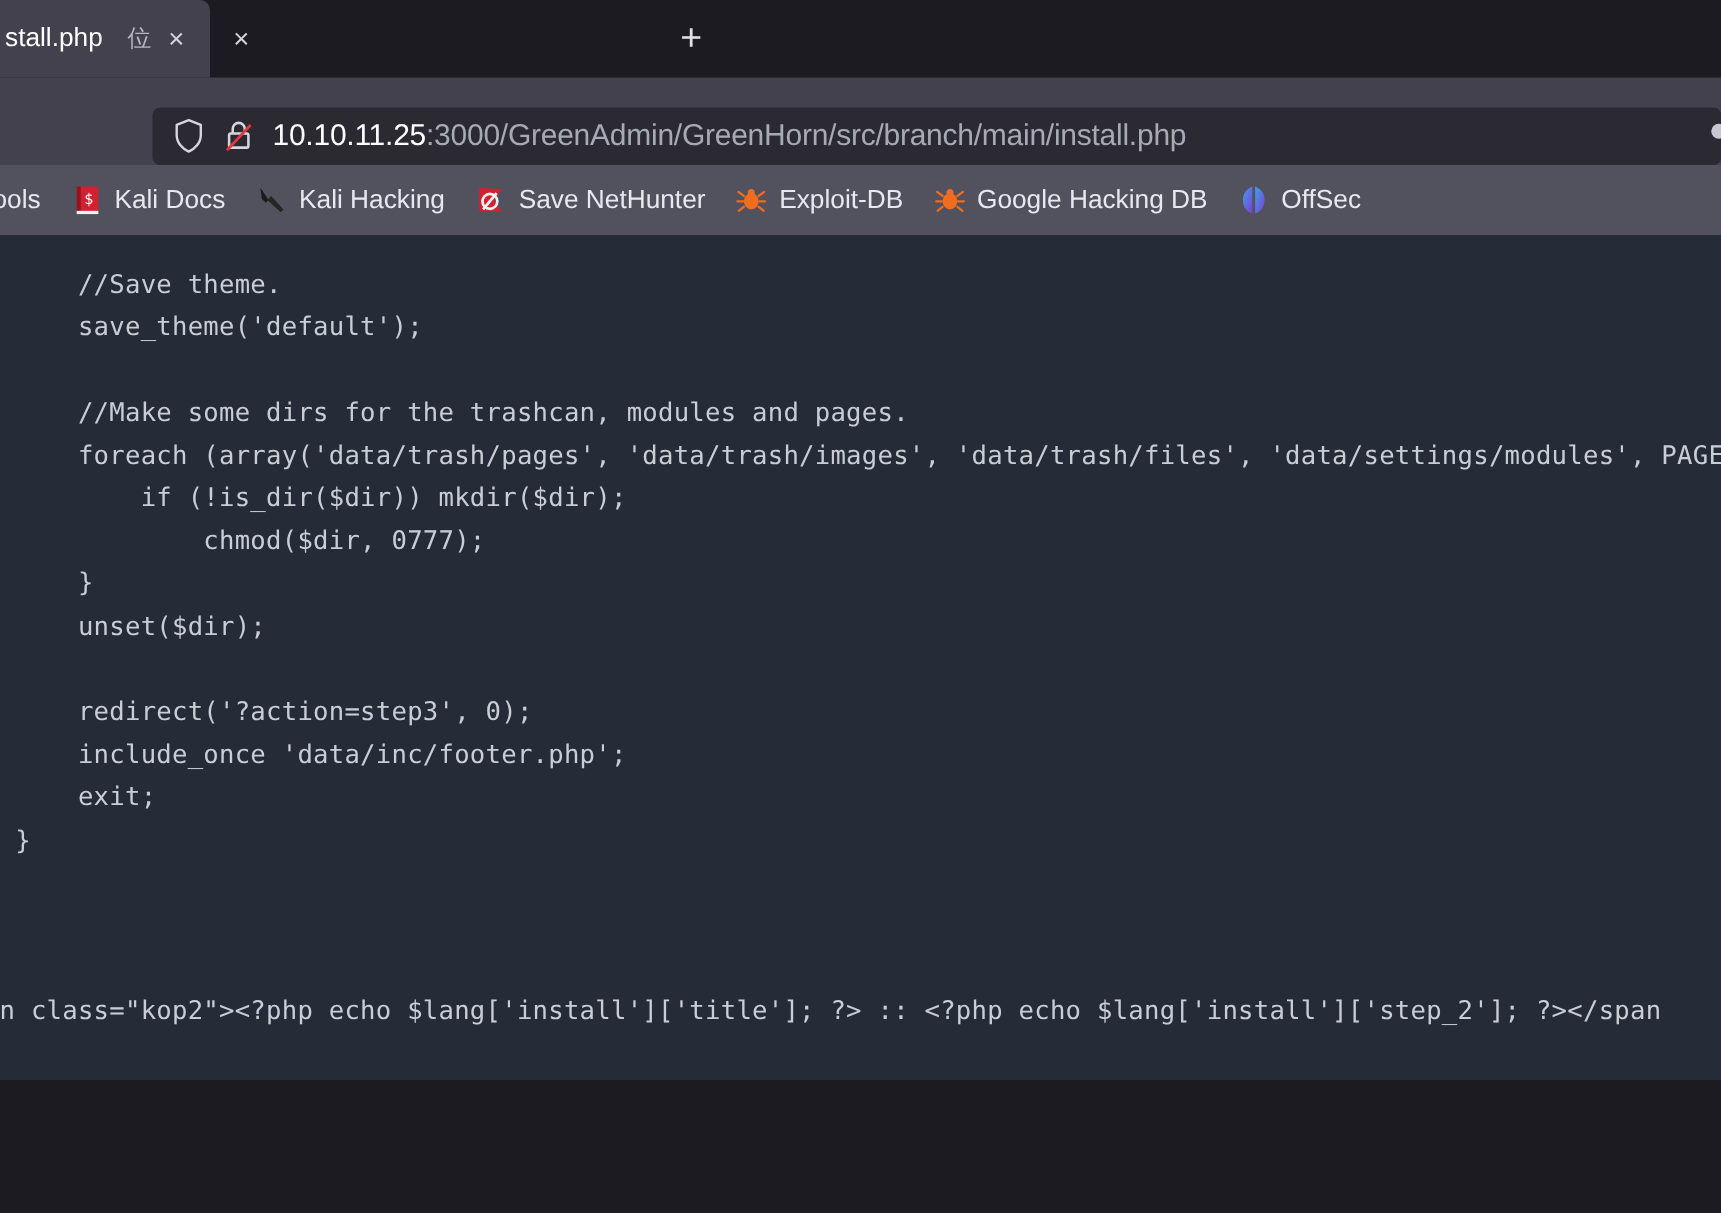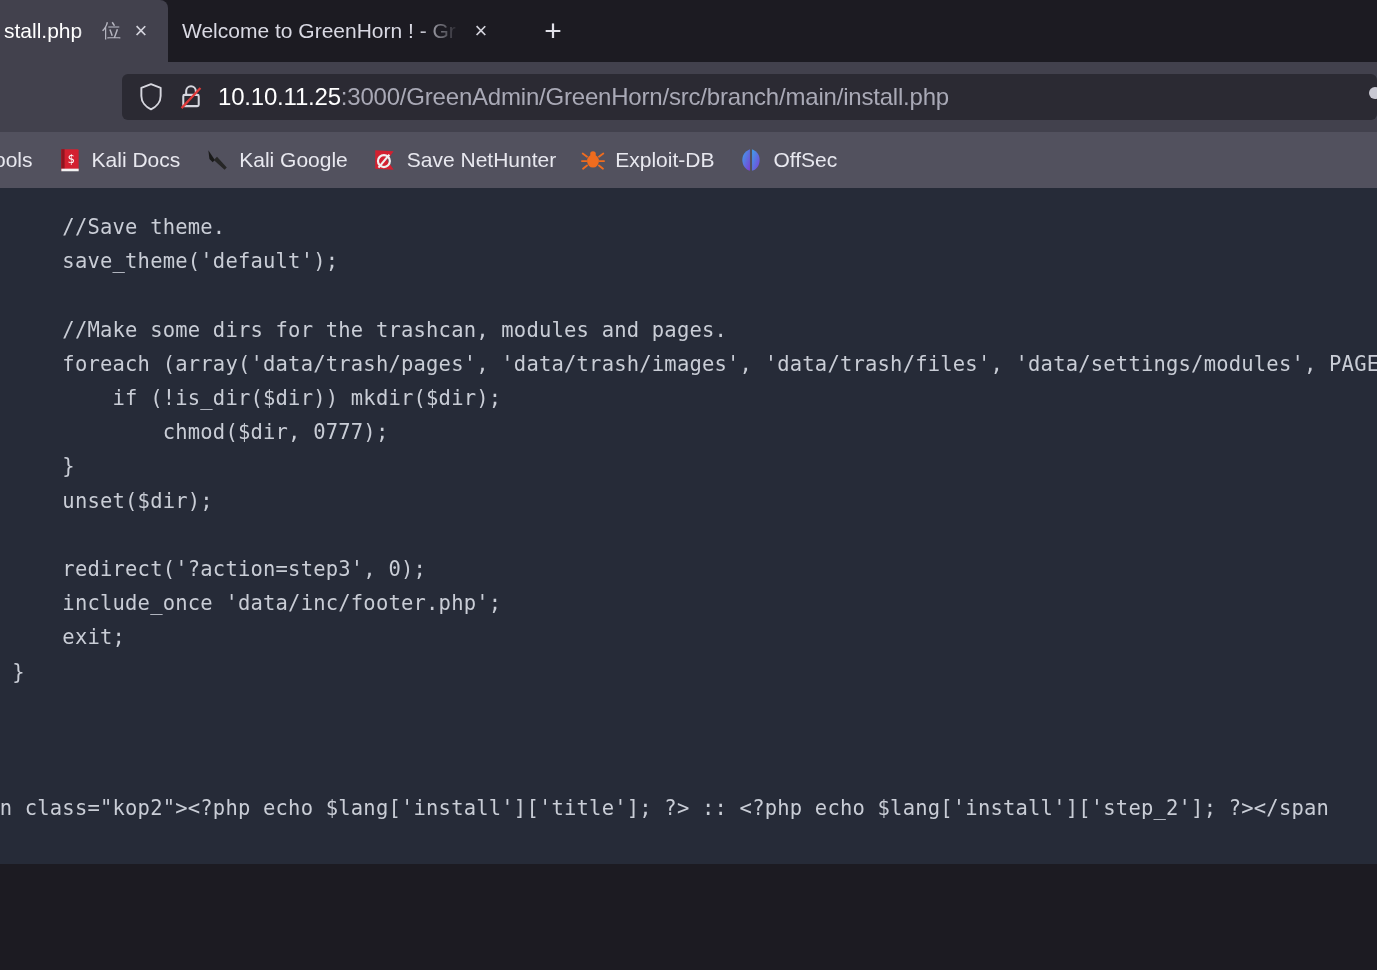--- a/index.html
+++ b/index.html
@@ -69,21 +69,21 @@
     margin-bottom: 8px;
     margin-left: 22px;
     font-weight: 300;
   }
 
   
   .navbar {
     height: 70px;
     background: #42414d;
     display: flex;
-    align-items: center;
+    align-items: flex-end;
     padding-left: 122px;
     position: relative;
   }
   .urlbar {
     flex: 1;
     height: 46px;
     background: #2b2a33;
     border-radius: 6px;
     display: flex;
     align-items: center;
@@ -158,21 +158,20 @@
 
 <div class="tabstrip">
 
   <div class="tab active">
     <span class="tab-title">stall.php</span>
     <span class="tofu">位</span>
     <span class="tab-close">×</span>
   </div>
 
   <div class="tab inactive">
-    <span class="tab-title">Welcome to GreenHorn ! - Gr</span>
     <span class="tab-close">×</span>
   </div>
 
   <div class="newtab">+</div>
 </div>
 
 <div class="navbar">
   <div class="urlbar">
 
     <svg class="ident-icon" width="26" height="30" viewBox="0 0 24 28">
@@ -205,21 +204,21 @@
       <text x="13" y="15" font-size="11" fill="#ffffff" text-anchor="middle" font-family="DejaVu Sans Mono, monospace">$</text>
     </svg>
     <span>Kali Docs</span>
   </div>
 
   <div class="bm">
     <svg class="bm-ico" viewBox="0 0 24 24">
       <path d="M4 3 L10 12 L8 14 L5 11 Z" fill="#1a1a1a"></path>
       <path d="M9 12 L19 21 L21 19 L12 9 Z" fill="#262626"></path>
     </svg>
-    <span>Kali Google</span>
+    <span>Kali Hacking</span>
   </div>
 
   <div class="bm">
     <svg class="bm-ico" viewBox="0 0 24 24">
       <path d="M3 3 L20 4 L14 12 L20 21 L3 20 Z" fill="#d32030"></path>
       <circle cx="11" cy="13" r="5.5" fill="none" stroke="#f0f0f0" stroke-width="2"></circle>
       <line x1="6" y1="19" x2="16" y2="7" stroke="#f0f0f0" stroke-width="2"></line>
     </svg>
     <span>Save NetHunter</span>
   </div>
@@ -233,20 +232,35 @@
           <line x1="17.5" y1="9" x2="21.5" y2="6"></line>
         <line x1="6" y1="13" x2="1.8" y2="13"></line>
           <line x1="18" y1="13" x2="22.2" y2="13"></line>
         <line x1="6.5" y1="17" x2="2.8" y2="20"></line>
           <line x1="17.5" y1="17" x2="21.2" y2="20"></line>
       </g>
     </svg>
     <span>Exploit-DB</span>
   </div>
 
+  <div class="bm">
+    <svg class="bm-ico" viewBox="0 0 24 24">
+      <ellipse cx="12" cy="13" rx="5.5" ry="6" fill="#f06c1e"></ellipse>
+      <circle cx="12" cy="6.5" r="2.6" fill="#f06c1e"></circle>
+      <g stroke="#f06c1e" stroke-width="1.7" stroke-linecap="round">
+        <line x1="6.5" y1="9" x2="2.5" y2="6"></line>
+          <line x1="17.5" y1="9" x2="21.5" y2="6"></line>
+        <line x1="6" y1="13" x2="1.8" y2="13"></line>
+          <line x1="18" y1="13" x2="22.2" y2="13"></line>
+        <line x1="6.5" y1="17" x2="2.8" y2="20"></line>
+          <line x1="17.5" y1="17" x2="21.2" y2="20"></line>
+      </g>
+    </svg>
+    <span>Google Hacking DB</span>
+  </div>
 
   <div class="bm">
     <svg class="bm-ico" viewBox="0 0 24 24">
       <defs>
         <linearGradient id="og" x1="0" y1="0" x2="1" y2="1">
           <stop offset="0%" stop-color="#3ea0ea"></stop>
           <stop offset="100%" stop-color="#7b3fd4"></stop>
         </linearGradient>
       </defs>
       <path d="M11 2 C6 4 4 8 4 12 C4 17 7 21 11 22 Z" fill="url(#og)"></path>

